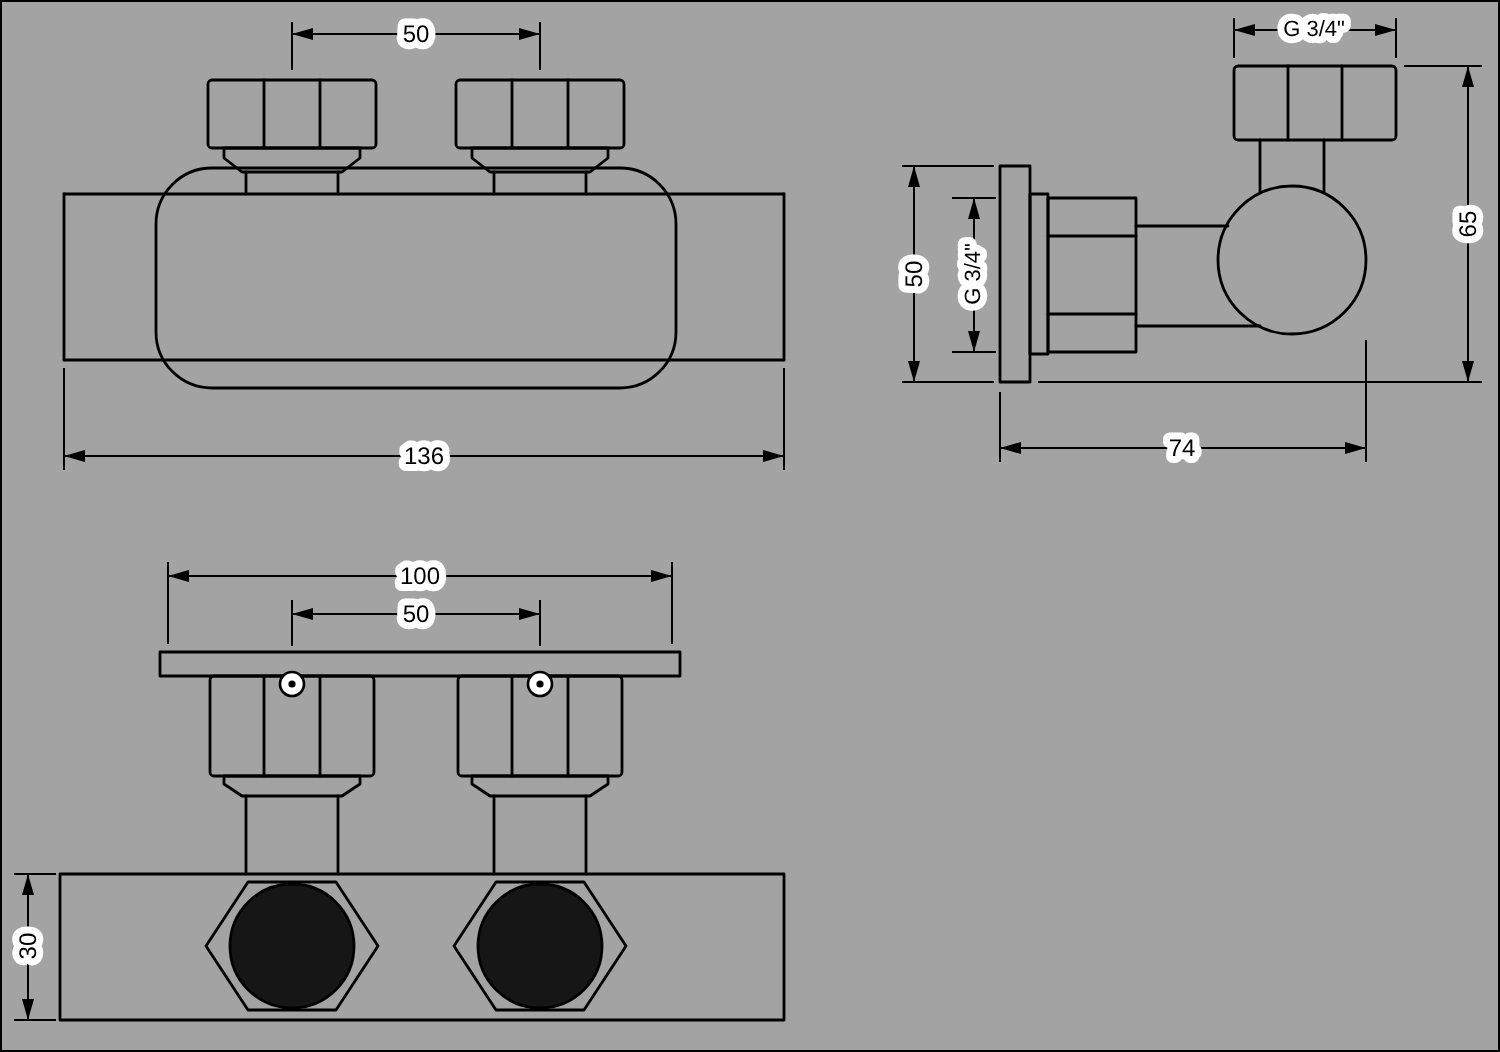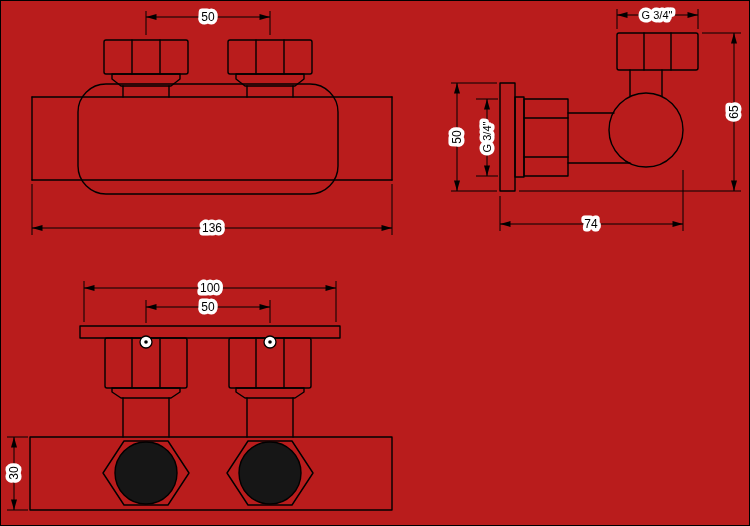--- a/index.html
+++ b/index.html
@@ -1,16 +1,16 @@
 <!DOCTYPE html>
 <html><head>
 <meta charset="utf-8">
 <style>
   html,body { margin:0; padding:0; background:#ffffff; }
-  .canvas { width:750px; height:526px; position:relative; background:#b91c1c; }
+  .canvas { width:750px; height:526px; position:relative; background:#a3a3a3; }
   svg { display:block; }
   .obj  { fill:none; stroke:#000; stroke-width:1.4; stroke-linejoin:round; stroke-linecap:round; }
   .dim  { fill:none; stroke:#000; stroke-width:1; }
   .dimline { marker-start:url(#arr); marker-end:url(#arr); }
   .fill-white { fill:#fff; stroke:#000; stroke-width:1.3; }
   .port { stroke:#000; stroke-width:1.4; }
   .dot  { stroke:none; }
   .dim-text {
     font-family:"Liberation Sans", sans-serif;
     font-size:12px; fill:#000;

